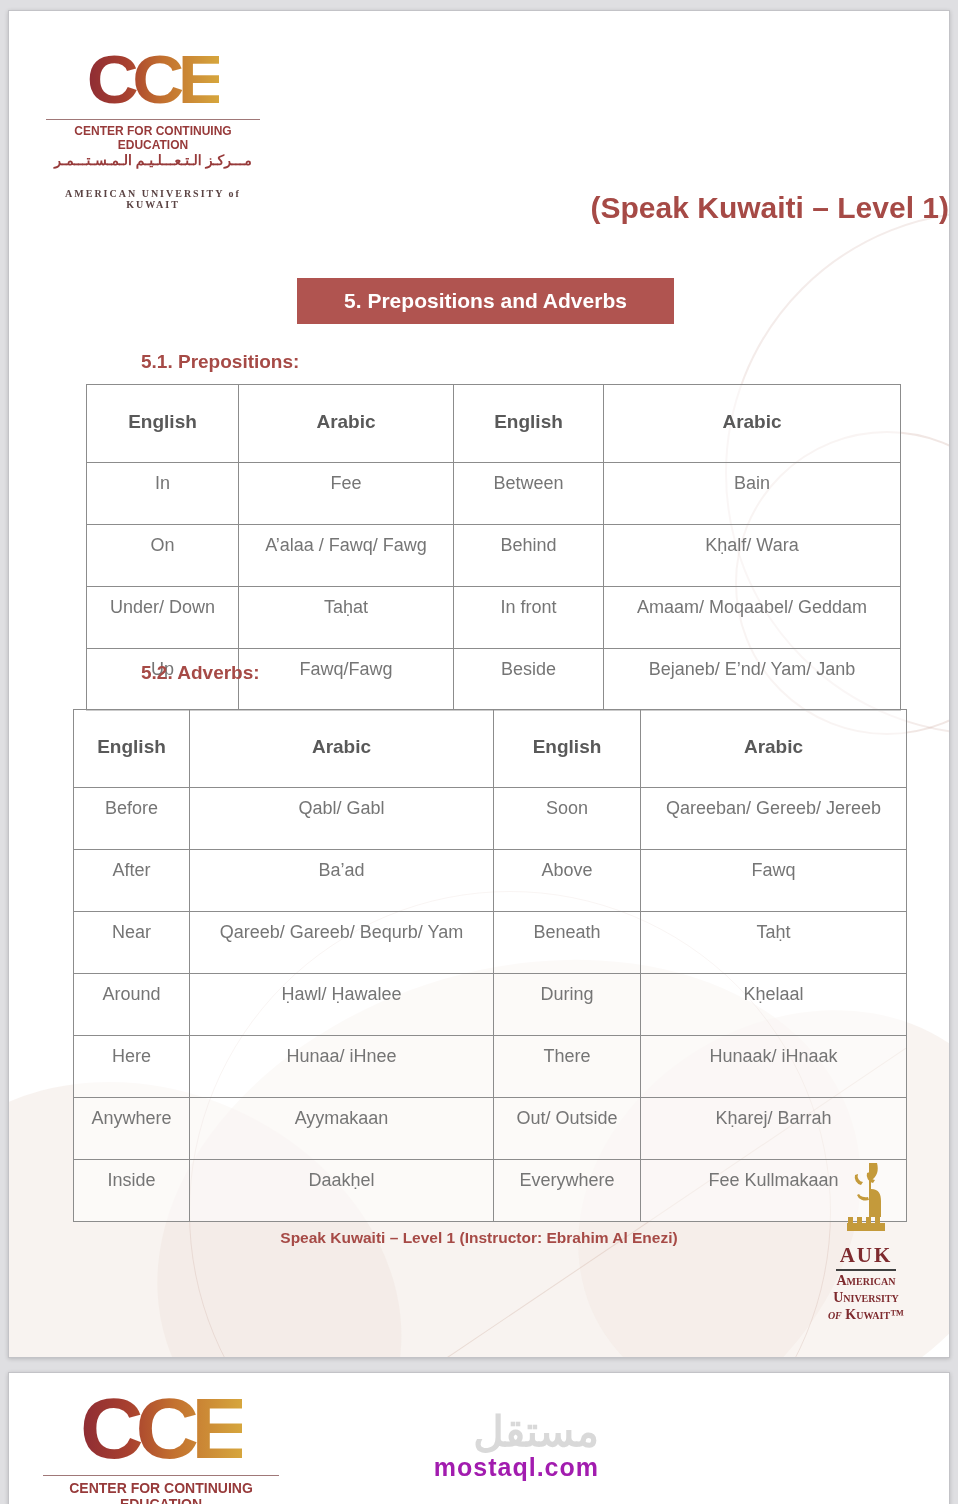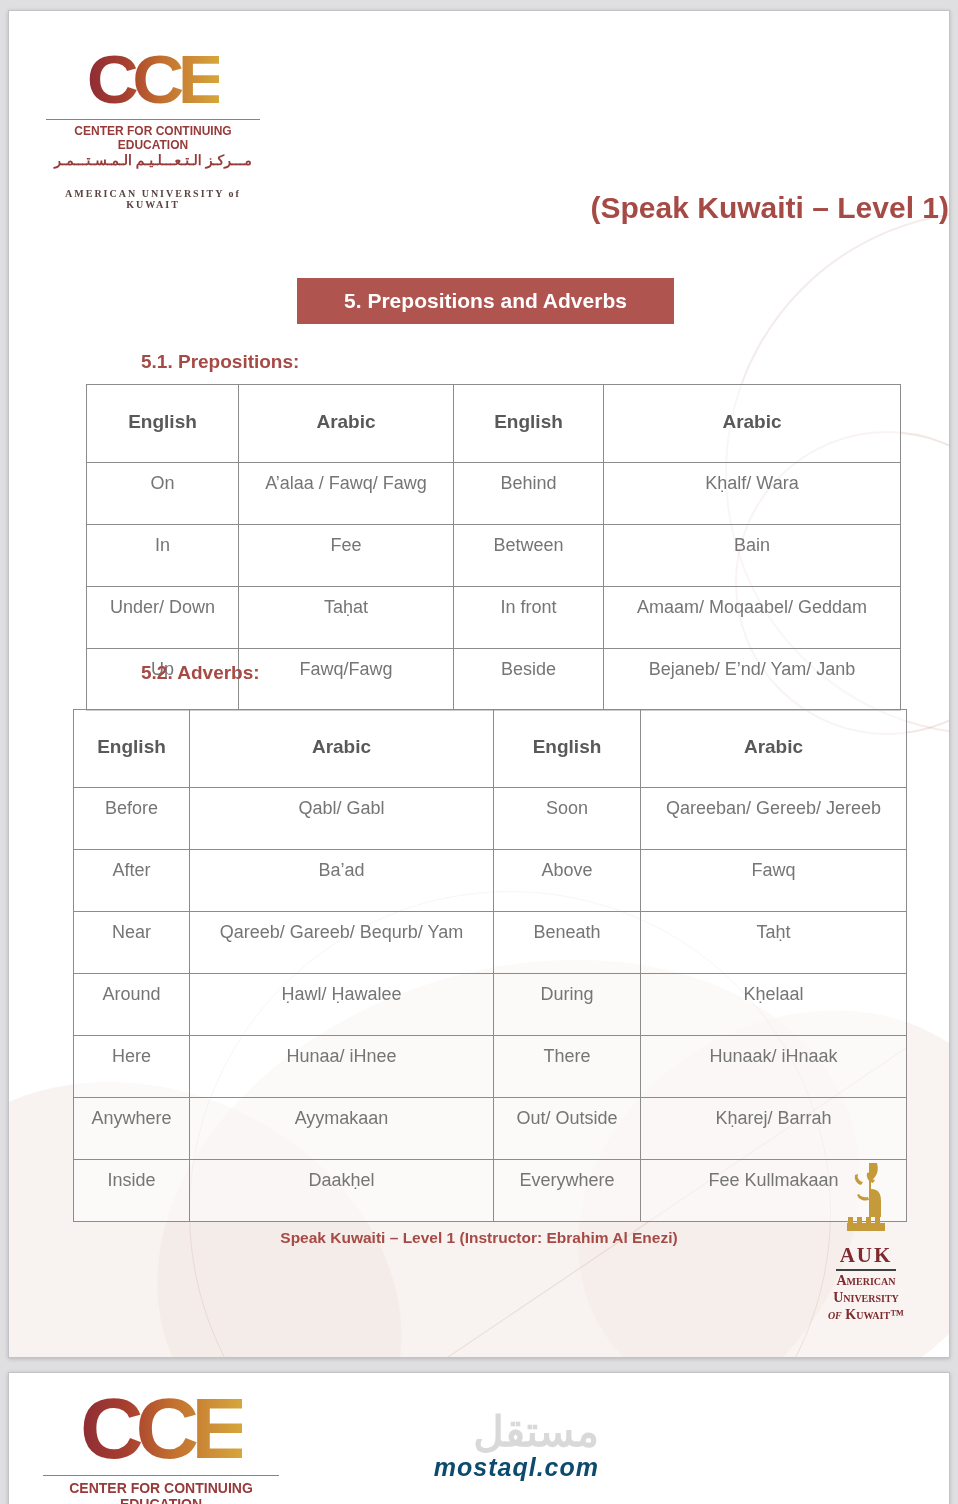--- a/index.html
+++ b/index.html
@@ -85,21 +85,21 @@
     font-size:21px;letter-spacing:2px;color:#7e2a2e;
     border-bottom:2px solid #404040;padding:0 4px 1px 4px;margin-top:2px;
   }
   .auk-name{font-family:"Liberation Serif",serif;font-weight:bold;color:#7e2a2e;
     font-variant:small-caps;font-size:14px;line-height:14px;margin-top:3px;}
   .auk-name .of{font-style:italic;text-transform:lowercase;}
 
   
   .watermark{position:absolute;left:360px;top:38px;width:230px;text-align:right;color:#d9d9d9;}
   .wm-ar{font-size:42px;font-weight:bold;line-height:1;direction:rtl;}
-  .wm-en{font-size:25px;font-weight:bold;letter-spacing:1px;margin-top:0px;color:#0c4a6e;font-style:italic;}
+  .wm-en{font-size:25px;font-weight:bold;letter-spacing:1px;margin-top:0px;color:#a21caf;}
 </style>
 </head>
 <body>
 
 <div class="page" id="page1">
 
   <div class="swirl sw-c1"></div>
   <div class="swirl sw-c2"></div>
   <div class="swirl sw-b1"></div>
   <div class="swirl sw-b2"></div>
@@ -130,30 +130,30 @@
     <thead>
         <tr>
           <th>English</th>
           <th>Arabic</th>
           <th>English</th>
           <th>Arabic</th>
         </tr>
       </thead>
     <tbody>
         <tr>
+          <td>In</td>
+          <td>Fee</td>
+          <td>Between</td>
+          <td>Bain</td>
+        </tr>
+        <tr>
           <td>On</td>
           <td>A’alaa / Fawq/ Fawg</td>
           <td>Behind</td>
           <td>Kḥalf/ Wara</td>
-        </tr>
-        <tr>
-          <td>In</td>
-          <td>Fee</td>
-          <td>Between</td>
-          <td>Bain</td>
         </tr>
         <tr>
           <td>Under/ Down</td>
           <td>Taḥat</td>
           <td>In front</td>
           <td>Amaam/ Moqaabel/ Geddam</td>
         </tr>
         <tr>
           <td>Up</td>
           <td>Fawq/Fawg</td>

